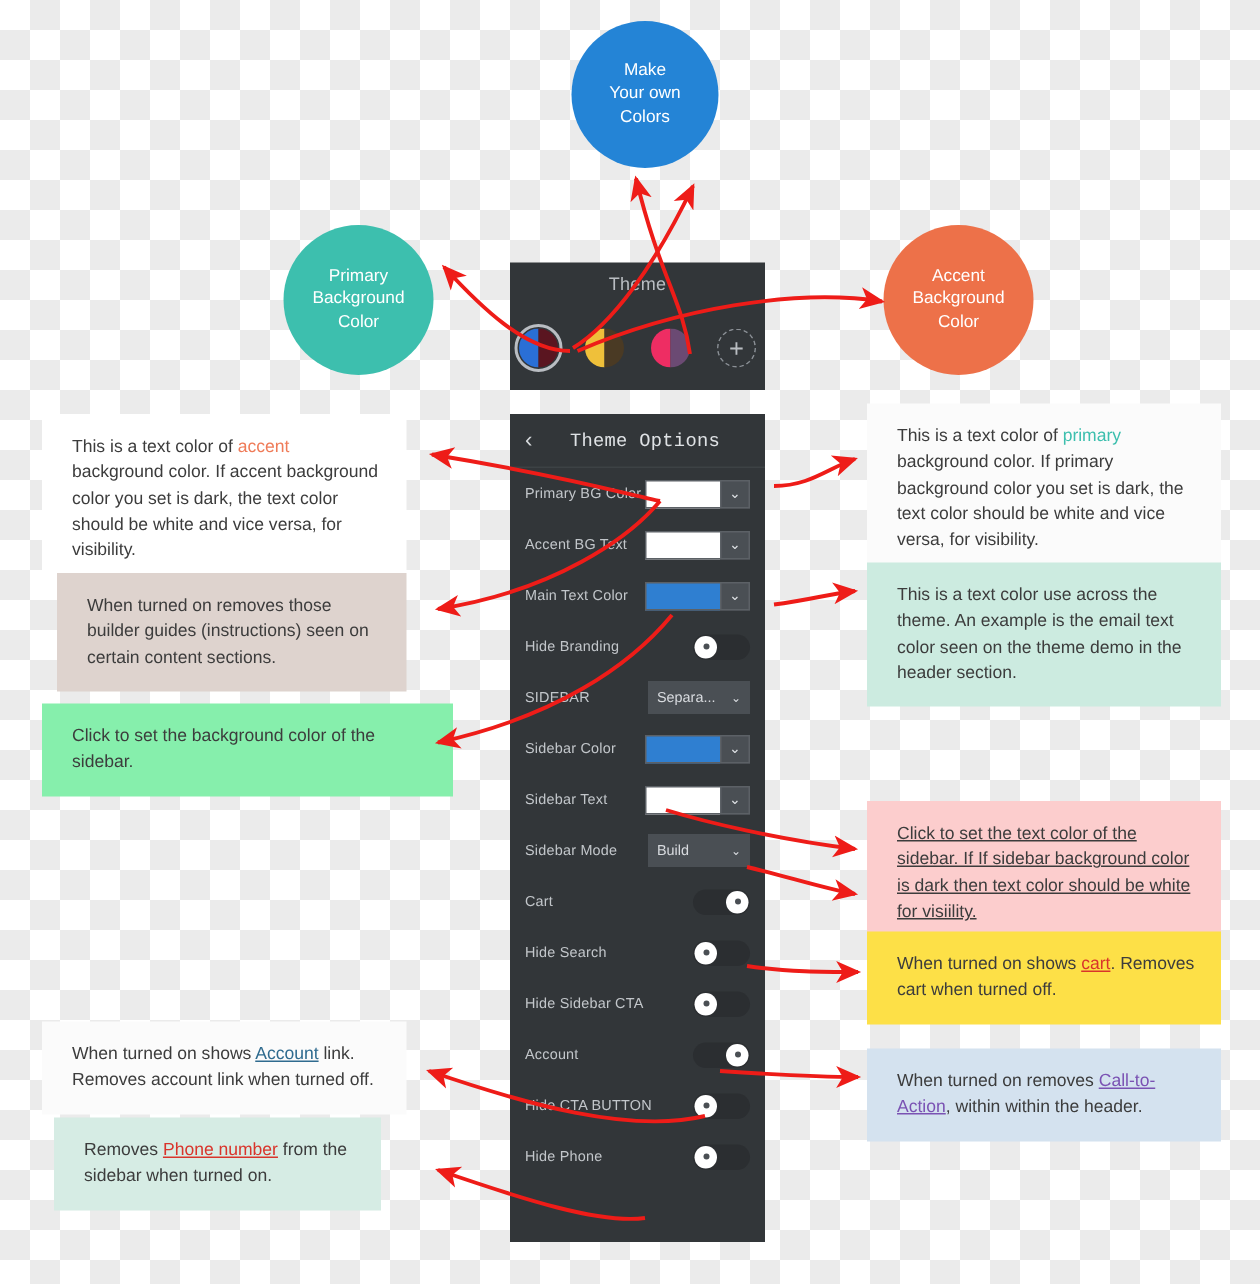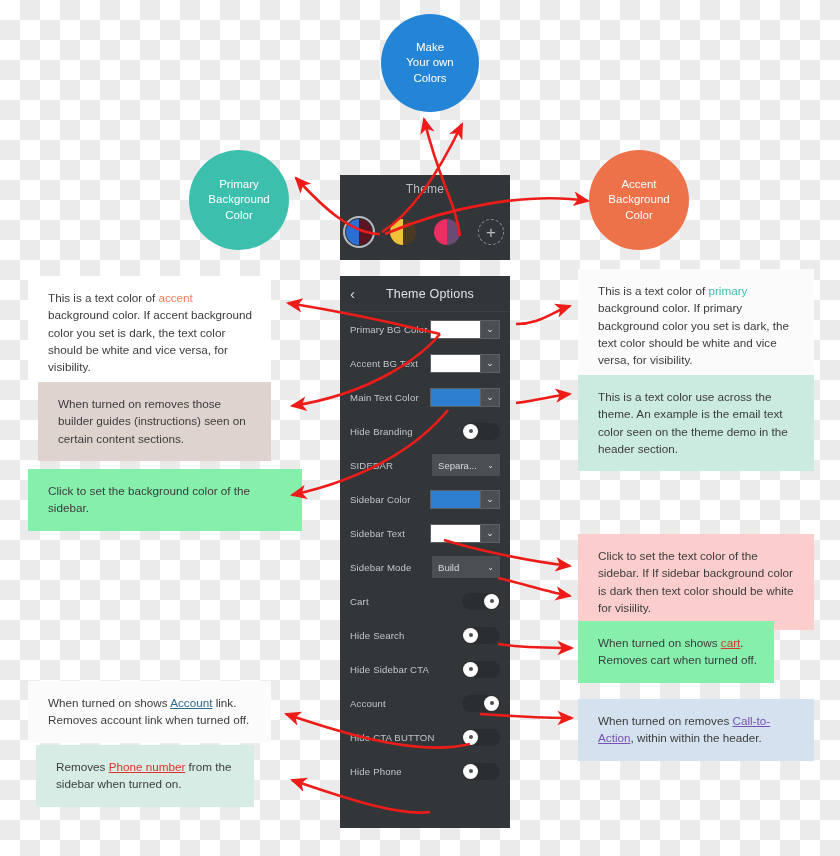--- a/index.html
+++ b/index.html
@@ -61,21 +61,21 @@
     position: absolute; left: 340px; top: 276px; width: 170px; height: 552px;
     background: #323639; z-index: 10;
   }
   #options-header {
     height: 36px; display: flex; align-items: center; padding: 0 10px; gap: 10px;
     border-bottom: 1px solid #3d4245;
   }
   #back-chevron {
     color: #d6d9dc; font-size: 15px; line-height: 1; width: 12px;
   }
-  #options-title { color: #dfe2e5; font-size: 12.5px; flex: 1; text-align: center; padding-right: 12px; letter-spacing: .2px; }
+  #options-title { color: #dfe2e5; font-size: 12.5px; flex: 1; text-align: center; padding-right: 12px; letter-spacing: .2px; font-family: Liberation Mono, monospace; }
 
   .opt-row {
     height: 34px; display: flex; align-items: center; padding: 0 10px;
     justify-content: space-between;
   }
   .opt-label { color: #c2c6ca; font-size: 9.6px; letter-spacing: .15px; white-space: nowrap; }
 
   
   .color-ctl { display: flex; width: 70px; height: 19px; }
   .color-ctl .col { flex: 1; border: 1px solid #5c6166; border-right: none; }
@@ -118,22 +118,22 @@
   .lnk-cta { color: #7a52b3; }
 
   #co-accent-text   { left: 28px;  top: 276px; width: 243px; background: #ffffff; }
   #co-builder       { left: 38px;  top: 382px; width: 233px; background: #ded3ce; }
   #co-sidebar-bg    { left: 28px;  top: 469px; width: 274px; background: #86efac; }
   #co-account       { left: 28px;  top: 681px; width: 243px; background: #fbfbfb; }
   #co-phone         { left: 36px;  top: 745px; width: 218px; background: #d6ece4; }
 
   #co-primary-text  { left: 578px; top: 269px; width: 236px; background: #fbfbfb; }
   #co-main-text     { left: 578px; top: 375px; width: 236px; background: #ccebe0; }
-  #co-sidebar-text  { left: 578px; top: 534px; width: 236px; background: #fccdcd; }
-  #co-cart          { left: 578px; top: 621px; width: 196px; background: #86efac; padding-left: 20px; }
+  #co-sidebar-text  { left: 578px; top: 534px; width: 236px; background: #fccdcd; text-decoration: underline; }
+  #co-cart          { left: 578px; top: 621px; width: 236px; background: #fde047; padding-left: 20px; }
   #co-cta           { left: 578px; top: 699px; width: 236px; background: #d4e2ef; }
 </style>
 </head>
 <body>
 
 <div class="bubble" id="bubble-make">
   <div>
     <span>Make</span>
     <span>Your own</span>
     <span>Colors</span>

